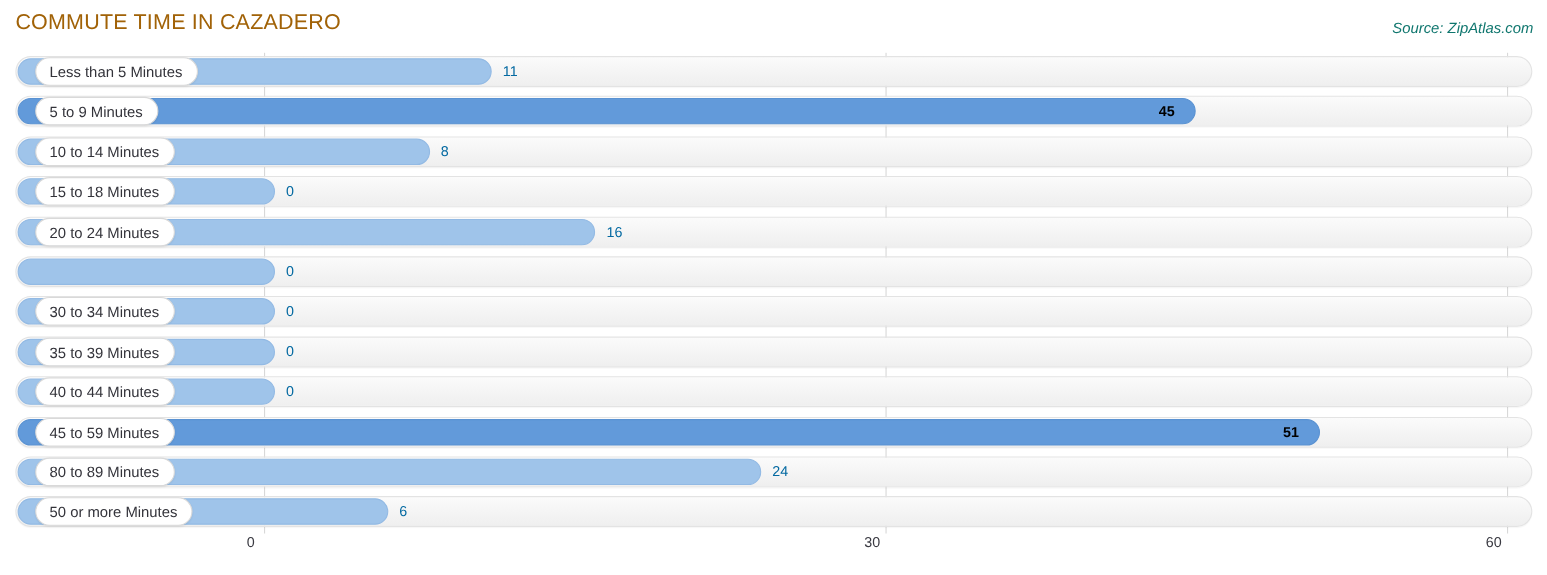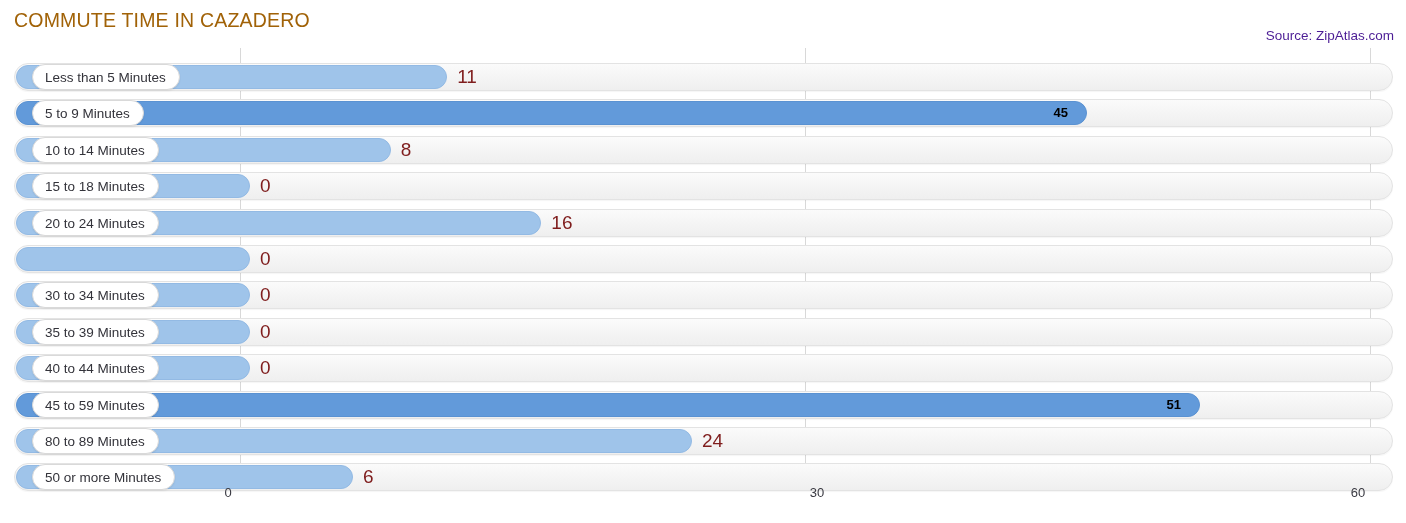--- a/index.html
+++ b/index.html
@@ -27,23 +27,24 @@
     top: 9px;
     font-size: 19.5px;
     letter-spacing: 0.2px;
     color: #a16207;
     font-weight: 400;
     white-space: nowrap;
   }
   .source {
     position: absolute;
     right: 12px;
-    top: 28px;
+    top: 18px;
     font-size: 13.5px;
-    color: #4c1d95;
+    font-style: italic;
+    color: #0f766e;
     white-space: nowrap;
   }
   
   .plot {
     position: absolute;
     left: 0;
     top: 48px;
     width: 1406px;
     height: 437px;
   }
@@ -58,21 +59,21 @@
   .gridline {
     position: absolute;
     top: 0;
     width: 1px;
     height: 437px;
     background: #d8d8d8;
   }
   .rows {
     position: absolute;
     left: 0;
-    top: 12px;
+    top: 0;
     width: 1406px;
   }
   .row {
     position: relative;
     height: 36.4px;
   }
   .track {
     position: absolute;
     left: 14px;
     top: 3px;
@@ -114,22 +115,22 @@
     color: #33333a;
     white-space: nowrap;
     box-sizing: border-box;
     box-shadow: 0 1px 2px rgba(0,0,0,0.07);
   }
   .val-out {
     position: absolute;
     top: 4px;
     height: 26px;
     line-height: 26px;
-    font-size: 19px;
-    color: #7f1d1d;
+    font-size: 13px;
+    color: #0369a1;
     white-space: nowrap;
   }
   .val-in {
     position: absolute;
     top: 4px;
     height: 26px;
     line-height: 26px;
     font-size: 13px;
     color: #000000;
     font-weight: bold;
@@ -236,17 +237,17 @@
           <div class="track"></div>
           <div class="bar light" style="width: 336.998px;"></div>
           <div class="cat-pill">50 or more Minutes</div>
           <div class="val-out" style="left: 362.998px;">6</div>
         </div>
       </div>
   </div>
 
   <div class="axis">
       <div class="tick-label" style="left: 228px;">0</div>
-      <div class="tick-label" style="left: 792.99px; margin-left: 24px;">30</div>
+      <div class="tick-label" style="left: 792.99px;">30</div>
       <div class="tick-label" style="left: 1357.98px;">60</div>
     </div>
 
 </div>
 
 </body></html>

